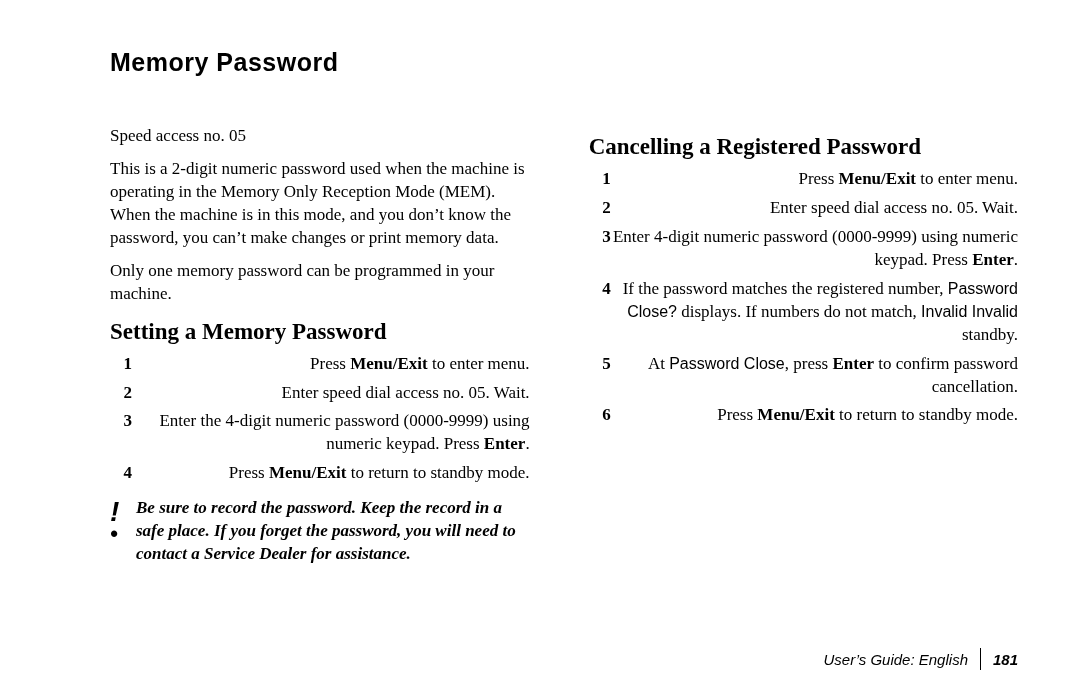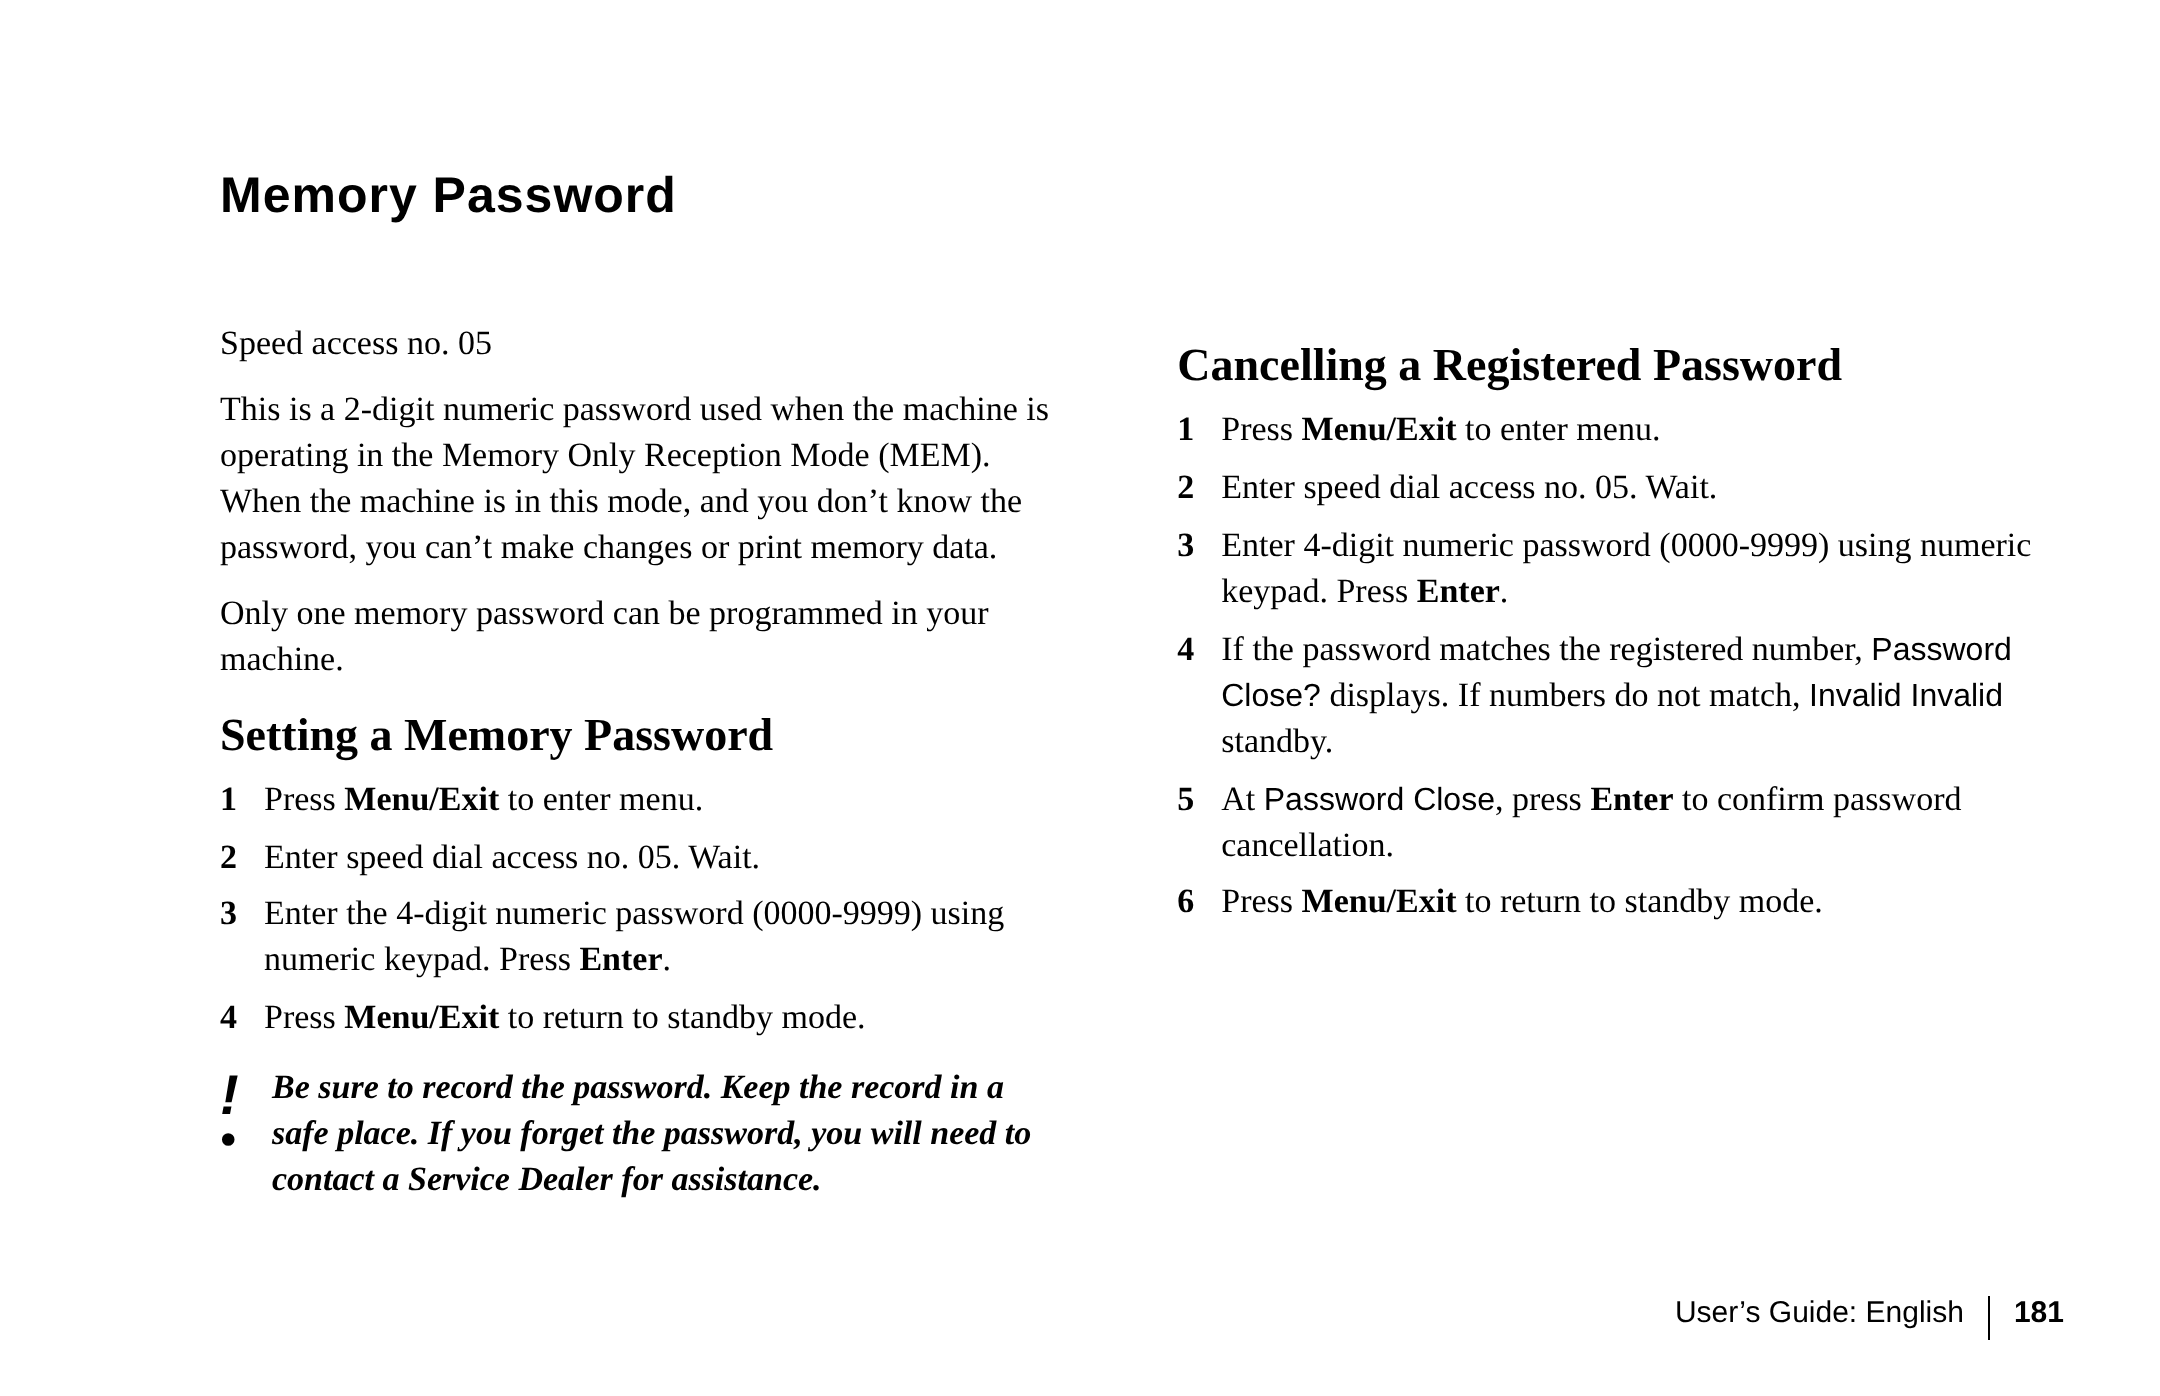--- a/index.html
+++ b/index.html
@@ -9,21 +9,21 @@
     height: 698px;
     background: #fff;
     font-family: "Times New Roman", Times, serif;
     color: #000;
   }
   .page {
     position: relative;
     width: 1080px;
     height: 698px;
     box-sizing: border-box;
-    padding: 84px 62px 40px 110px;
+    padding: 48px 62px 40px 110px;
   }
   h1.title {
     font-family: Arial, Helvetica, sans-serif;
     font-weight: 900;
     font-size: 25px;
     letter-spacing: 0.5px;
     margin: 0 0 14px 0;
   }
   .cols {
     display: flex;
@@ -49,20 +49,21 @@
   ol.steps {
     list-style: none;
     padding: 0;
     margin: 0;
     counter-reset: step;
   }
   ol.steps > li {
     counter-increment: step;
     display: flex;
     margin: 0 0 6px 0;
+    text-align: right;
   }
   ol.steps > li::before {
     content: counter(step);
     font-weight: bold;
     width: 22px;
     flex: 0 0 22px;
   }
   ol.steps > li > span {
     flex: 1;
   }
@@ -94,26 +95,27 @@
     font-size: 22px;
     line-height: 0.4;
     margin-top: 6px;
   }
   .note .text {
     flex: 1;
     font-style: italic;
   }
   .footer {
     position: absolute;
-    right: 48px;
+    right: 62px;
     bottom: 28px;
     font-family: Arial, Helvetica, sans-serif;
     font-size: 15px;
     display: flex;
-    align-items: flex-start;
+    align-items: center;
+    font-style: italic;
   }
   .footer .label {
     padding-right: 12px;
   }
   .footer .sep {
     width: 1px;
     height: 22px;
     background: #000;
   }
   .footer .page-num {

